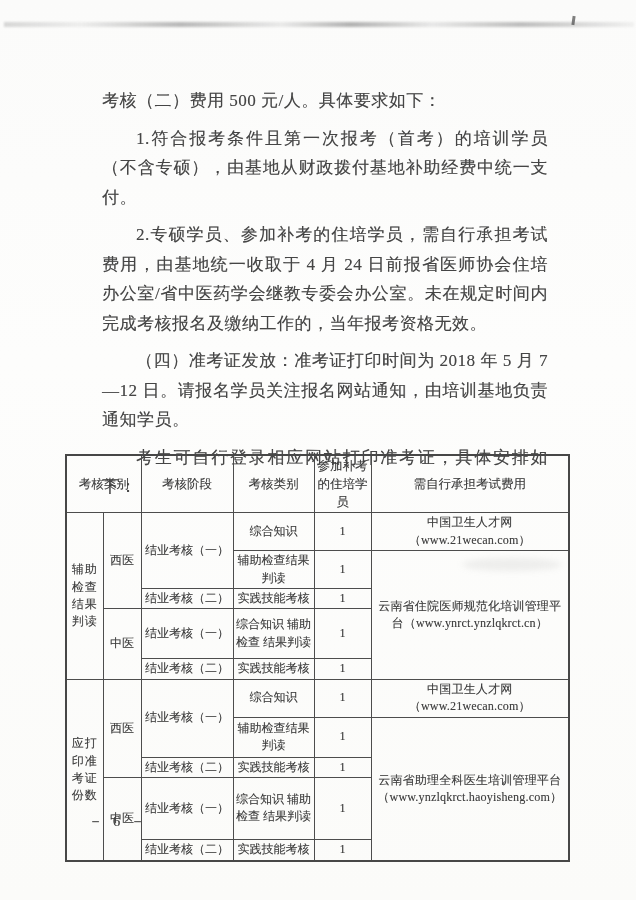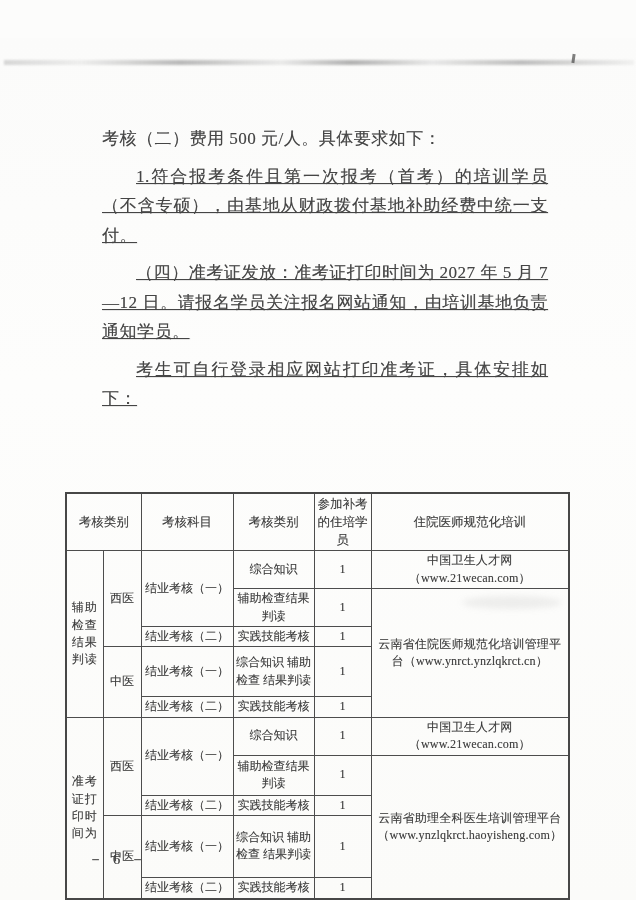--- a/index.html
+++ b/index.html
@@ -4,21 +4,21 @@
 <style>
   html,body{margin:0;padding:0;}
   body{
     width:636px;height:900px;
     background:#fcfcfb;
     font-family:"Liberation Serif","DejaVu Serif",serif;
     color:#454545;
     position:relative;
     overflow:hidden;
   }
-  .page{position:absolute;inset:0;background:linear-gradient(180deg,#fbfbfa 0%,#fdfdfc 40%,#fbfbf9 100%);margin-top:38px;}
+  .page{position:absolute;inset:0;background:linear-gradient(180deg,#fbfbfa 0%,#fdfdfc 40%,#fbfbf9 100%);}
   
   .streak{
     position:absolute;top:22px;left:4px;right:2px;height:5px;
     background:linear-gradient(90deg,
       rgba(120,120,120,.28) 0%,rgba(150,150,150,.12) 12%,rgba(95,95,95,.42) 28%,
       rgba(140,140,140,.15) 44%,rgba(90,90,90,.45) 55%,rgba(150,150,150,.18) 68%,
       rgba(100,100,100,.40) 82%,rgba(160,160,160,.10) 100%);
     filter:blur(1.3px);
   }
   .mark-tr{
@@ -30,21 +30,21 @@
     background:rgba(150,150,150,.14);filter:blur(3px);border-radius:50%;
   }
   
   .content{
     position:absolute;top:86px;left:102px;width:446px;
     font-size:17px;line-height:29.5px;letter-spacing:.5px;
     text-align:justify;
     text-shadow:.3px .3px .5px rgba(80,80,80,.45);
   }
   .content p{margin:0 0 8px 0;}
-  .content p.indent{text-indent:2em;text-decoration:underline;}
+  .content p.indent{text-indent:2em;}
   
   .table-wrap{position:absolute;top:454px;left:65px;}
   table.doc-table{
     border-collapse:collapse;table-layout:fixed;width:503px;
     border:2px solid #474747;
     text-shadow:.2px .2px .4px rgba(80,80,80,.4);
   }
   .doc-table th,.doc-table td{
     border:1px solid #4d4d4d;
     font-size:12px;line-height:1.45;
@@ -69,41 +69,42 @@
 
 <div class="page">
 
   <div class="streak"></div>
   <div class="mark-tr"></div>
   <div class="smudge"></div>
 
   <div class="content">
     <p>考核（二）费用 500 元/人。具体要求如下：</p>
     <p class="indent">1.符合报考条件且第一次报考（首考）的培训学员（不含专硕），由基地从财政拨付基地补助经费中统一支付。</p>
-    <p class="indent">（四）准考证发放：准考证打印时间为 2027 年 5 月 7—12 日。请报名学员关注报名网站通知，由培训基地负责通知学员。</p>
+    <p class="indent">2.专硕学员、参加补考的住培学员，需自行承担考试费用，由基地统一收取于 4 月 24 日前报省医师协会住培办公室/省中医药学会继教专委会办公室。未在规定时间内完成考核报名及缴纳工作的，当年报考资格无效。</p>
+    <p class="indent">（四）准考证发放：准考证打印时间为 2018 年 5 月 7—12 日。请报名学员关注报名网站通知，由培训基地负责通知学员。</p>
     <p class="indent">考生可自行登录相应网站打印准考证，具体安排如下：</p>
   </div>
 
   <div class="table-wrap">
     <table class="doc-table">
       <colgroup>
         <col style="width:37px">
           <col style="width:38px">
           <col style="width:92px">
         <col style="width:81px">
           <col style="width:57px">
           <col style="width:198px">
       </colgroup>
       <tbody>
           <tr style="height:32px">
         <th colspan="2">考核类别</th>
-        <th>考核科目</th>
+        <th>考核阶段</th>
         <th>考核类别</th>
         <th>参加补考的住培学员</th>
-        <th>住院医师规范化培训</th>
+        <th>需自行承担考试费用</th>
       </tr>
 
       <tr style="height:20px">
         <td rowspan="5" class="cat-cell">辅助检查结果判读</td>
         <td rowspan="3">西医</td>
         <td rowspan="2">结业考核（一）</td>
         <td>综合知识</td>
         <td class="copies-cell">1</td>
         <td class="site-cell">中国卫生人才网（www.21wecan.com）</td>
       </tr>
@@ -123,21 +124,21 @@
         <td>综合知识 辅助检查 结果判读</td>
         <td class="copies-cell">1</td>
       </tr>
       <tr style="height:19px">
         <td>结业考核（二）</td>
         <td>实践技能考核</td>
         <td class="copies-cell">1</td>
       </tr>
 
       <tr style="height:25px">
-        <td rowspan="5" class="cat-cell">准考证打印时间为</td>
+        <td rowspan="5" class="cat-cell">应打印准考证份数</td>
         <td rowspan="3">西医</td>
         <td rowspan="2">结业考核（一）</td>
         <td>综合知识</td>
         <td class="copies-cell">1</td>
         <td class="site-cell">中国卫生人才网（www.21wecan.com）</td>
       </tr>
       <tr style="height:40px">
         <td>辅助检查结果判读</td>
         <td class="copies-cell">1</td>
         <td rowspan="4" class="site-cell">云南省助理全科医生培训管理平台（www.ynzlqkrct.haoyisheng.com）</td>

